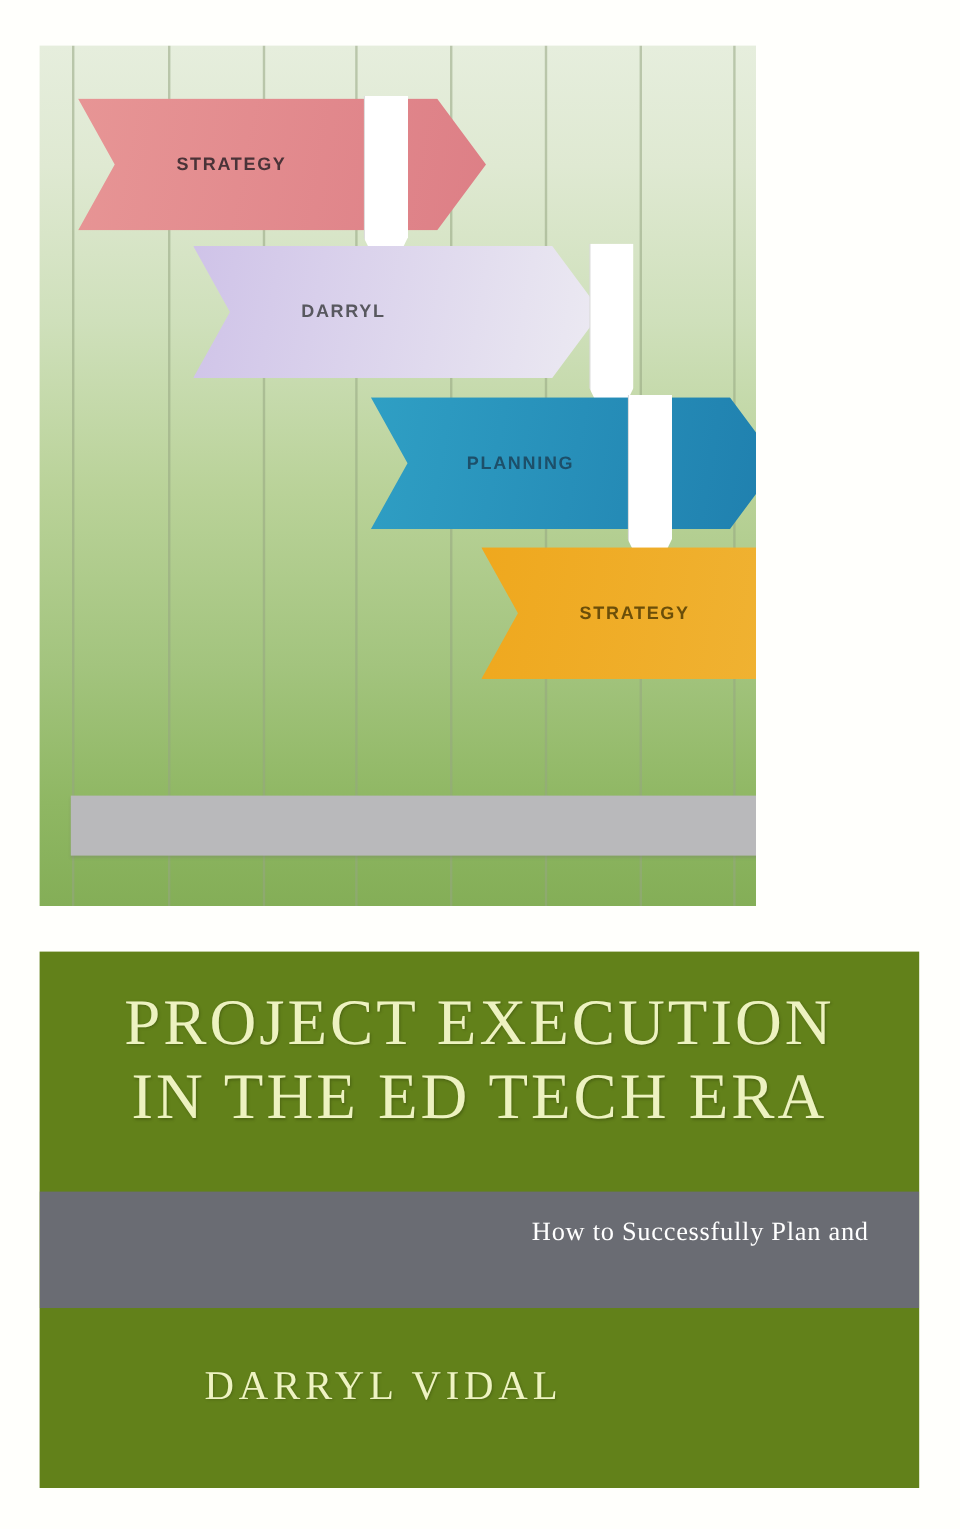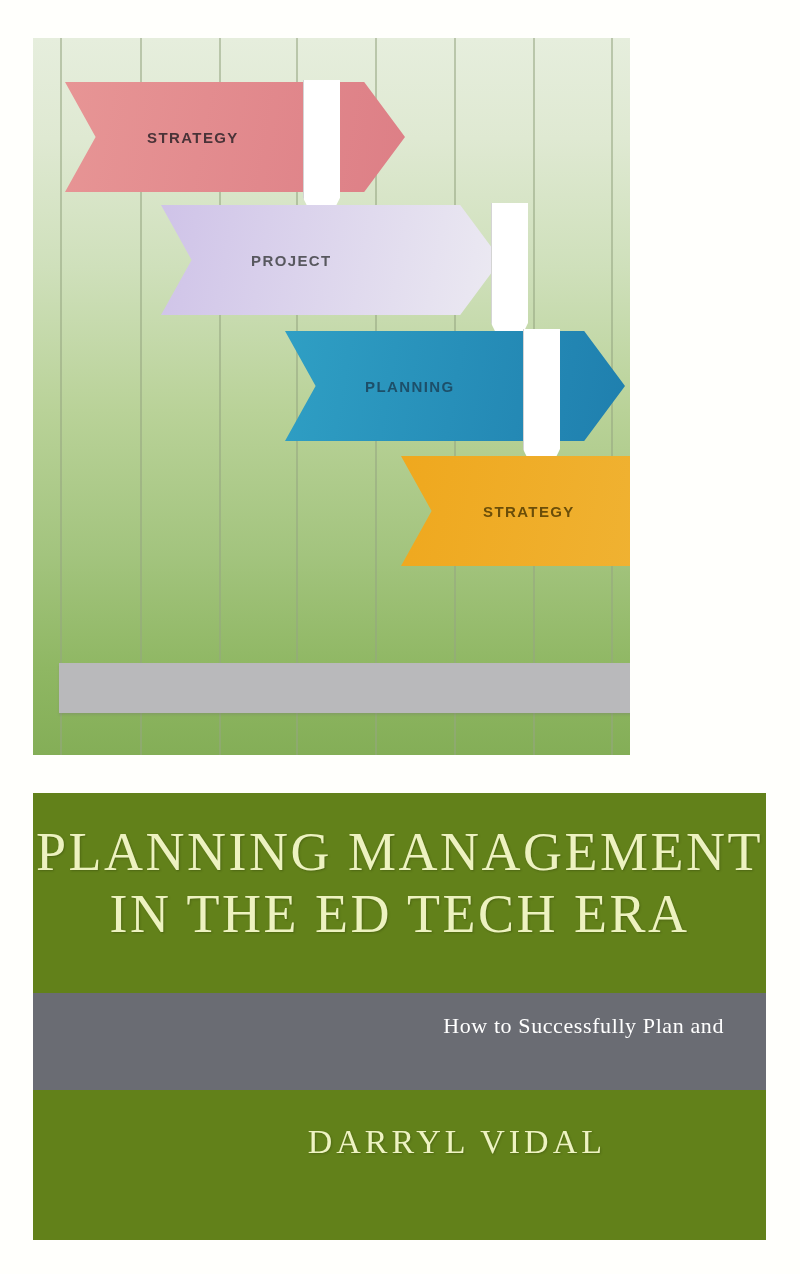--- a/index.html
+++ b/index.html
@@ -124,25 +124,25 @@
     font-family: "Liberation Serif", serif;
     font-size: 22px;
     line-height: 33px;
     letter-spacing: 0.6px;
     white-space: nowrap;
   }
 
   #author-block {
     position: absolute;
     left: 0;
-    top: 330px;
+    top: 344px;
     width: 615px;
     padding-right: 42px;
     box-sizing: border-box;
-    text-align: right;
+    text-align: center;
   }
   #author-name {
     color: #eef3c2;
     font-family: "Liberation Serif", serif;
     font-size: 34px;
     letter-spacing: 4px;
     white-space: nowrap;
     text-shadow: 1px 1px 2px rgba(40,55,10,0.3);
   }
 </style>
@@ -164,41 +164,41 @@
         <div class="gridline" style="left: 578px;"></div>
         <div class="gridline" style="left: 657px;"></div>
       </div>
 
     <div id="stages">
         <div class="chev" style="left: 32px; top: 44px; width: 340px; height: 110px; background: linear-gradient(100deg, rgb(231, 149, 149) 0%, rgb(221, 127, 134) 100%);">
           <div class="chev-label" style="left: 82px; color: rgb(74, 51, 56);">STRATEGY</div>
         </div>
         <div class="pointer" style="left: 270px; top: 42px; height: 155px;"></div>
         <div class="chev" style="left: 128px; top: 167px; width: 340px; height: 110px; background: linear-gradient(100deg, rgb(207, 195, 232) 0%, rgb(236, 234, 242) 100%);">
-          <div class="chev-label" style="left: 90px; color: rgb(88, 88, 95);">PROJECT</div>
+          <div class="chev-label" style="left: 90px; color: rgb(88, 88, 95);">DARRYL</div>
         </div>
         <div class="pointer" style="left: 458px; top: 165px; height: 158px;"></div>
-        <div class="chev" style="left: 252px; top: 293px; width: 340px; height: 110px; background: linear-gradient(100deg, rgb(47, 159, 196) 0%, rgb(31, 127, 174) 100%);">
+        <div class="chev" style="left: 276px; top: 293px; width: 340px; height: 110px; background: linear-gradient(100deg, rgb(47, 159, 196) 0%, rgb(31, 127, 174) 100%);">
           <div class="chev-label" style="left: 80px; color: rgb(29, 79, 105);">PLANNING</div>
         </div>
         <div class="pointer" style="left: 490px; top: 291px; height: 158px;"></div>
         <div class="chev" style="left: 368px; top: 418px; width: 340px; height: 110px; background: linear-gradient(100deg, rgb(239, 168, 30) 0%, rgb(240, 182, 58) 100%);">
           <div class="chev-label" style="left: 82px; color: rgb(107, 78, 9);">STRATEGY</div>
         </div>
         <div class="pointer" style="left: 605px; top: 416px; height: 158px;"></div>
       </div>
 
     <div id="bottom-bar"></div>
 
   </div>
 
   <div id="cover-panel">
 
     <div id="title-block">
-      <div class="title-line">PLANNING MANAGEMENT</div>
+      <div class="title-line">PROJECT EXECUTION</div>
       <div class="title-line">IN THE ED TECH ERA</div>
     </div>
 
     <div id="subtitle-band">
       <div class="subtitle-line">How to Successfully Plan and</div>
     </div>
 
     <div id="author-block">
       <div id="author-name">DARRYL VIDAL</div>
     </div>

